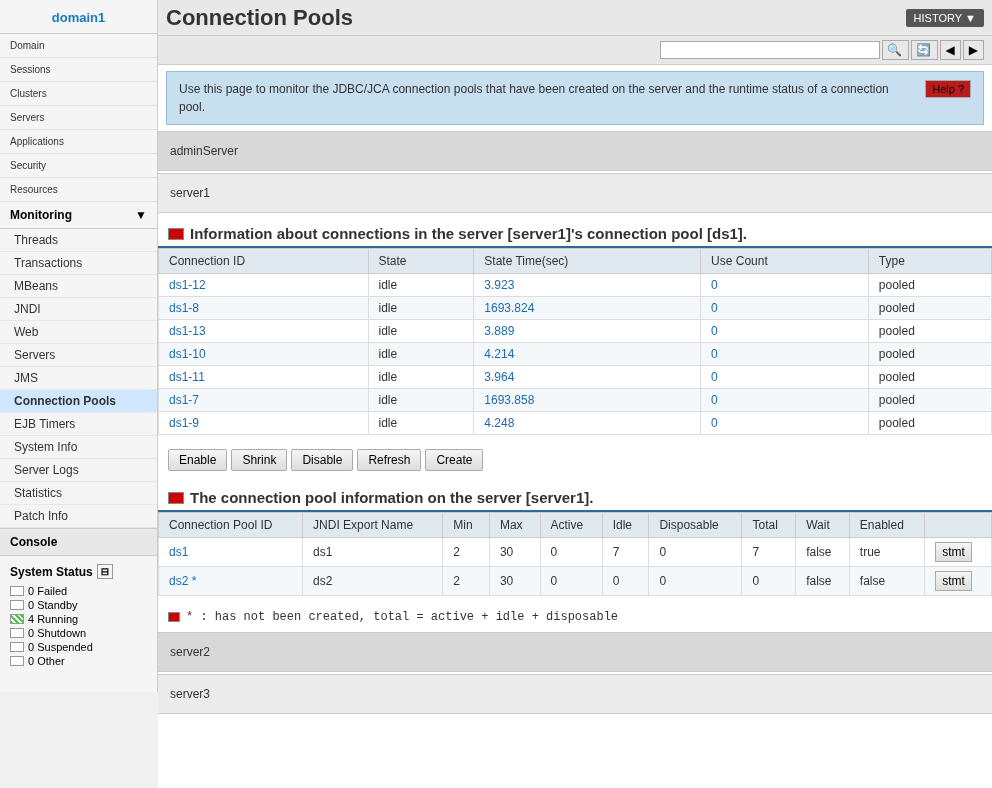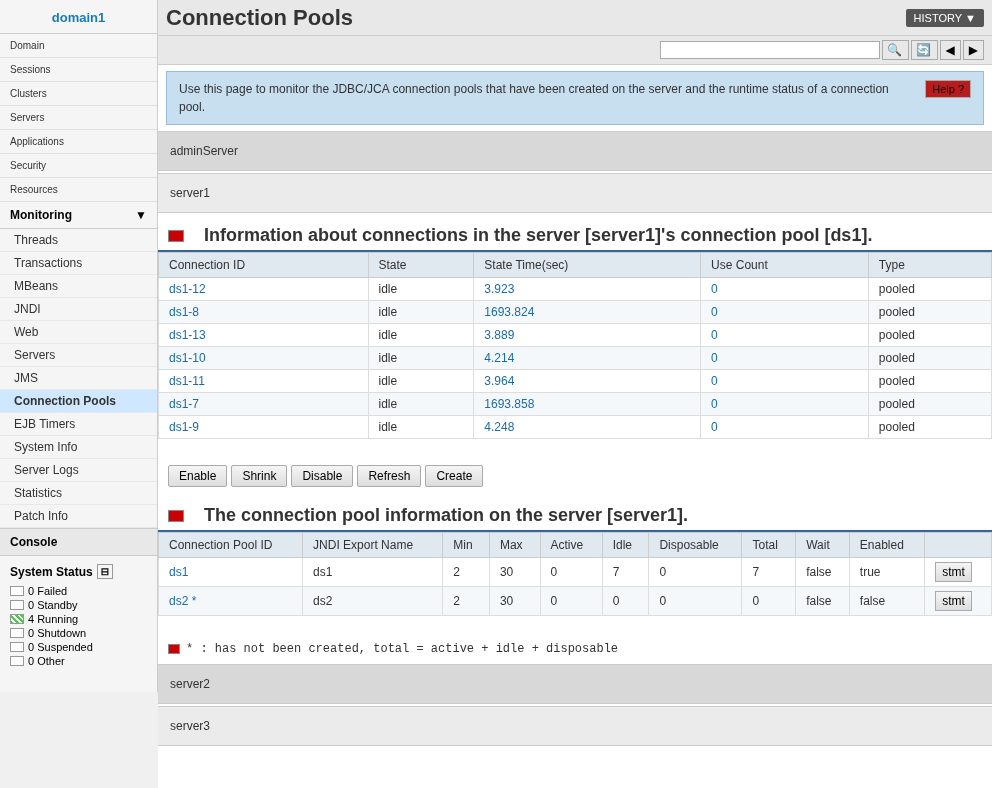--- a/index.html
+++ b/index.html
@@ -172,23 +172,23 @@
       border-top: 1px solid #ccc;
       border-bottom: 1px solid #ccc;
       margin: 2px 0 0;
       color: #333;
     }
     .server-row.light { background: #ebebeb; }
 
     .section-header {
       display: flex;
       align-items: center;
-      gap: 20px;
+      gap: 6px;
       padding: 8px 10px 4px;
-      font-size: 18px;
+      font-size: 15px;
       font-weight: bold;
       color: #333;
       border-bottom: 2px solid #336699;
       margin: 4px 0 0;
     }
     .flag-icon {
       display: inline-block;
       width: 16px;
       height: 12px;
       background: linear-gradient(180deg, #cc0000 50%, #cc0000 50%);
@@ -201,21 +201,21 @@
       position: absolute;
       top: 0; left: 0;
       width: 8px; height: 6px;
       background: #cc0000;
     }
 
     .data-table {
       width: 100%;
       border-collapse: collapse;
       font-size: 12px;
-      margin-bottom: 20px;
+      margin-bottom: 8px;
     }
     .data-table th {
       background: #e0e8f0;
       padding: 5px 10px;
       text-align: left;
       border: 1px solid #ccc;
       font-weight: normal;
       color: #333;
     }
     .data-table td {

